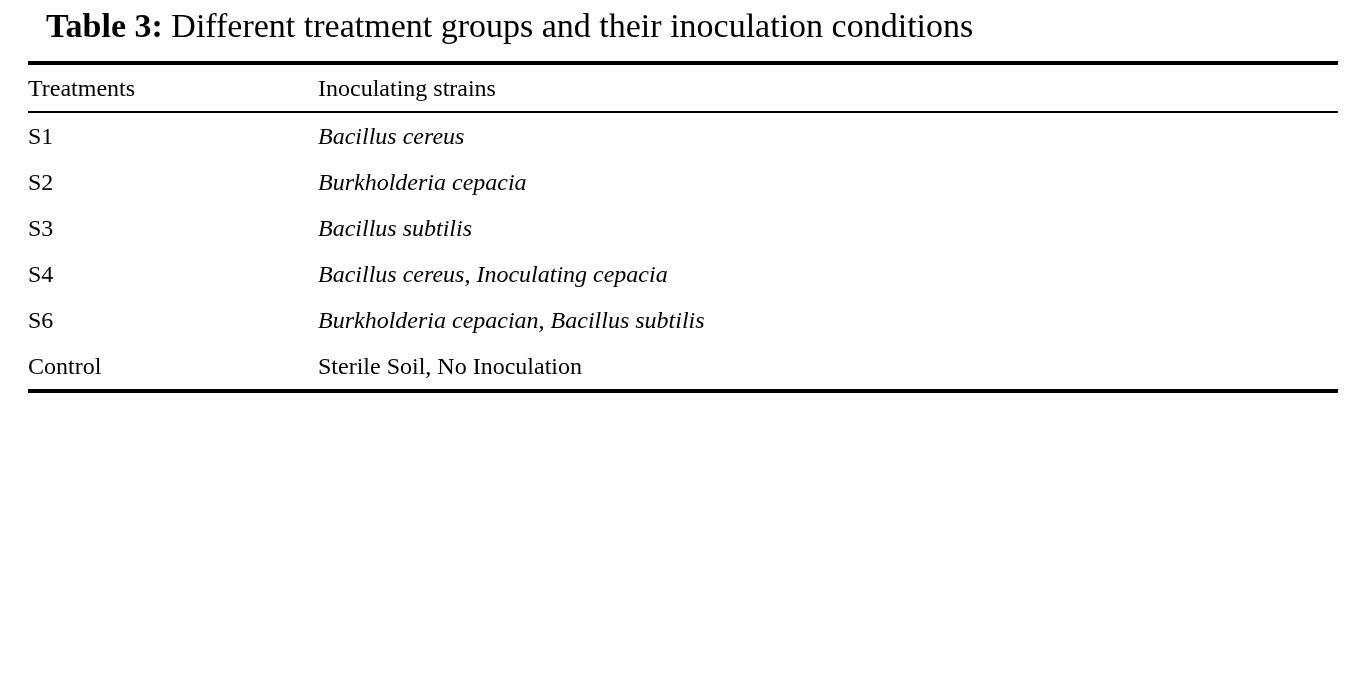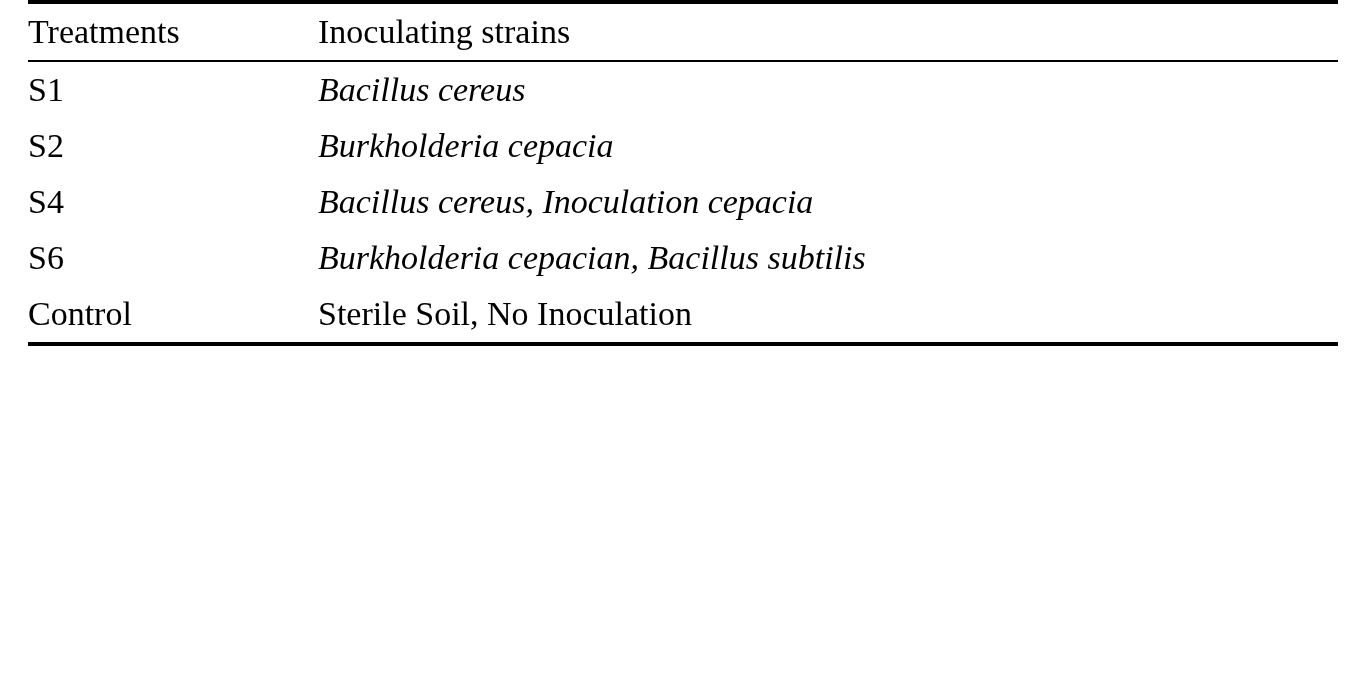--- a/index.html
+++ b/index.html
@@ -43,21 +43,21 @@
     width: 100%;
   }
   table.tbl {
     width: 100%;
     border-collapse: collapse;
     table-layout: fixed;
   }
   table.tbl td, table.tbl th {
     text-align: left;
     vertical-align: baseline;
-    font-size: 34px;
+    font-size: 24px;
     line-height: 1.0;
     padding: 11px 0 11px 0;
   }
   th.col-treat, td.col-treat {
     width: 290px;
     padding-left: 6px;
   }
   th.col-strain, td.col-strain {
     padding-left: 4px;
   }
@@ -71,20 +71,24 @@
   .plain {
     font-style: normal;
     white-space: nowrap;
   }
 </style>
 </head>
 <body>
 
 <div class="page">
 
+  <div class="caption">
+    <span class="caption-label">Table 3:</span>
+    <span class="caption-text">Different treatment groups and their inoculation conditions</span>
+  </div>
 
   <div class="rule-thick"></div>
 
   <table class="tbl">
     <thead>
       <tr>
         <th class="col-treat">Treatments</th>
         <th class="col-strain">Inoculating strains</th>
       </tr>
     </thead>
@@ -96,22 +100,26 @@
     <tbody>
       <tr>
         <td class="col-treat">S1</td>
         <td class="col-strain"><span class="strain">Bacillus cereus</span></td>
       </tr>
       <tr>
         <td class="col-treat">S2</td>
         <td class="col-strain"><span class="strain">Burkholderia cepacia</span></td>
       </tr>
       <tr>
+        <td class="col-treat">S3</td>
+        <td class="col-strain"><span class="strain">Bacillus subtilis</span></td>
+      </tr>
+      <tr>
         <td class="col-treat">S4</td>
-        <td class="col-strain"><span class="strain">Bacillus cereus, Inoculation cepacia</span></td>
+        <td class="col-strain"><span class="strain">Bacillus cereus, Inoculating cepacia</span></td>
       </tr>
       <tr>
         <td class="col-treat">S6</td>
         <td class="col-strain"><span class="strain">Burkholderia cepacian, Bacillus subtilis</span></td>
       </tr>
       <tr>
         <td class="col-treat">Control</td>
         <td class="col-strain"><span class="plain">Sterile Soil, No Inoculation</span></td>
       </tr>
     </tbody>

